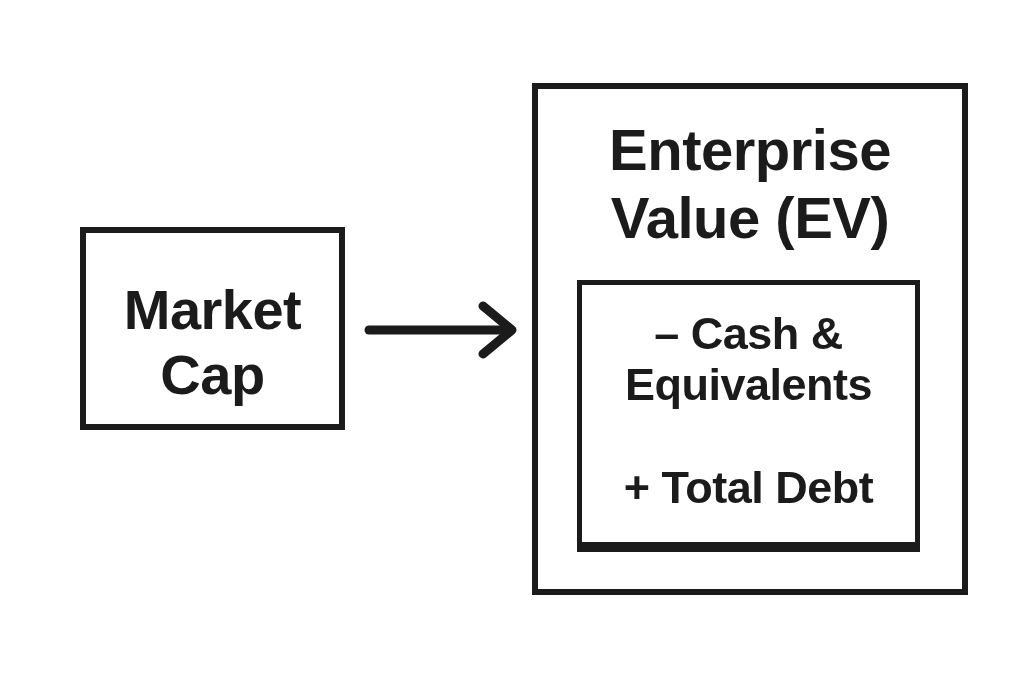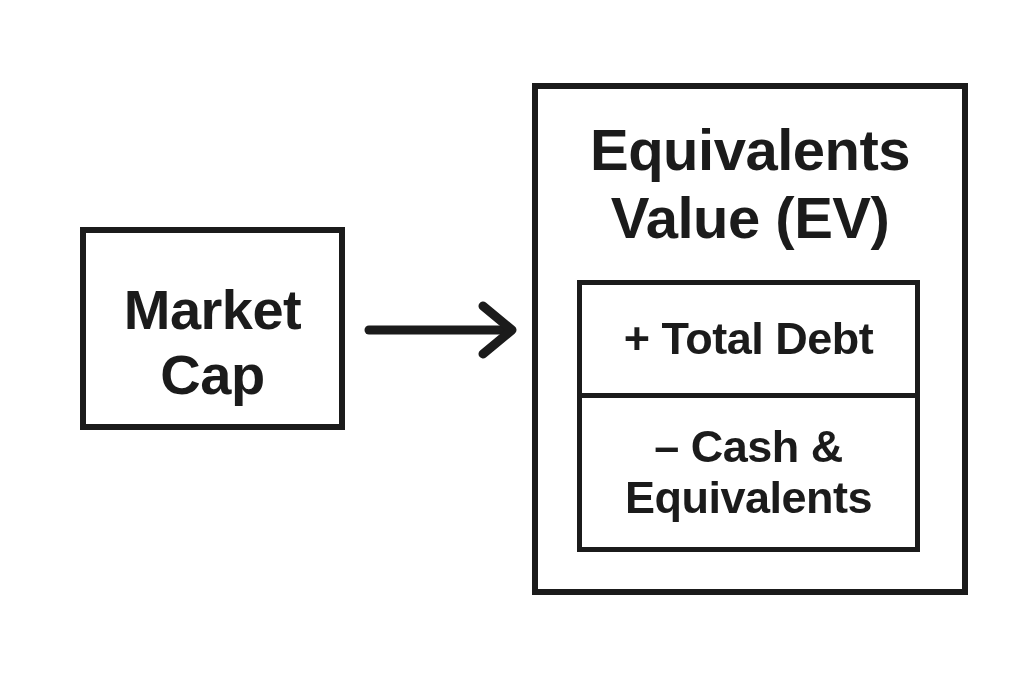--- a/index.html
+++ b/index.html
@@ -112,25 +112,25 @@
   <div class="market-cap-box">
     <span class="label">Market Cap</span>
   </div>
 
   <svg class="arrow-svg" viewBox="0 0 170 70" xmlns="http://www.w3.org/2000/svg" aria-hidden="true">
     <line x1="14" y1="35" x2="150" y2="35" stroke="#1b1b1b" stroke-width="9" stroke-linecap="round"></line>
     <polyline points="128,11 157,35 128,59" fill="none" stroke="#1b1b1b" stroke-width="9" stroke-linecap="round" stroke-linejoin="round"></polyline>
   </svg>
 
   <div class="ev-box">
-    <div class="ev-title">Equivalents Value (EV)</div>
+    <div class="ev-title">Enterprise Value (EV)</div>
   </div>
 
   <div class="components-box">
+    <div class="component-cell cell-bottom">
+      <span class="label">– Cash &amp; Equivalents</span>
+    </div>
     <div class="component-cell cell-top">
       <span class="label">+ Total Debt</span>
-    </div>
-    <div class="component-cell cell-bottom">
-      <span class="label">– Cash &amp; Equivalents</span>
     </div>
   </div>
 
 </div>
 
 </body></html>

